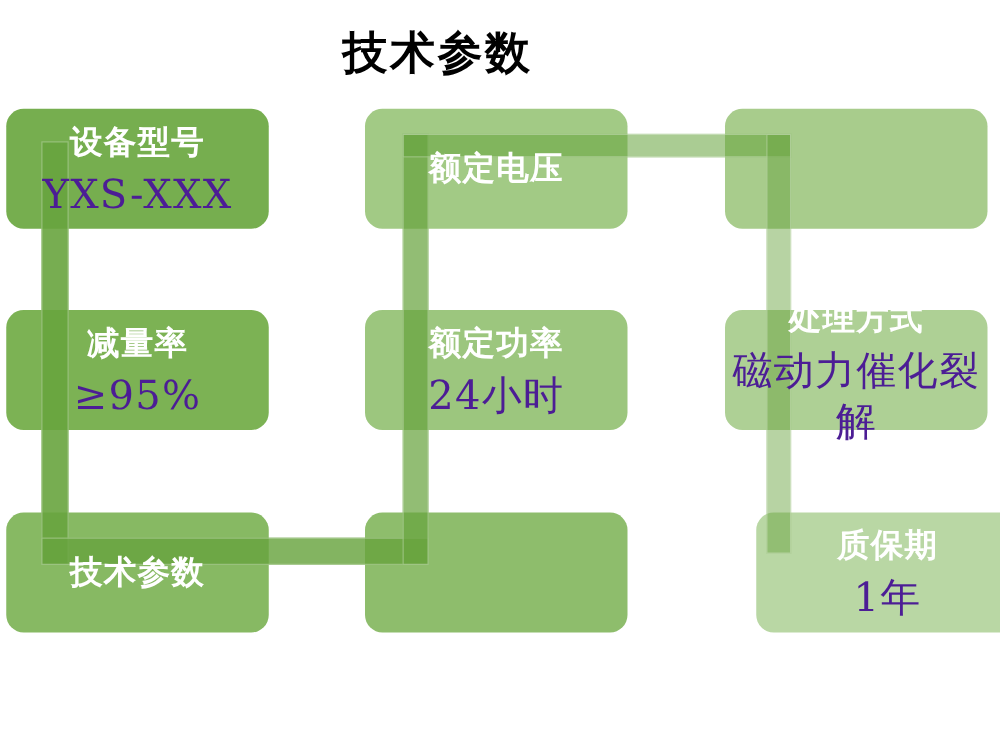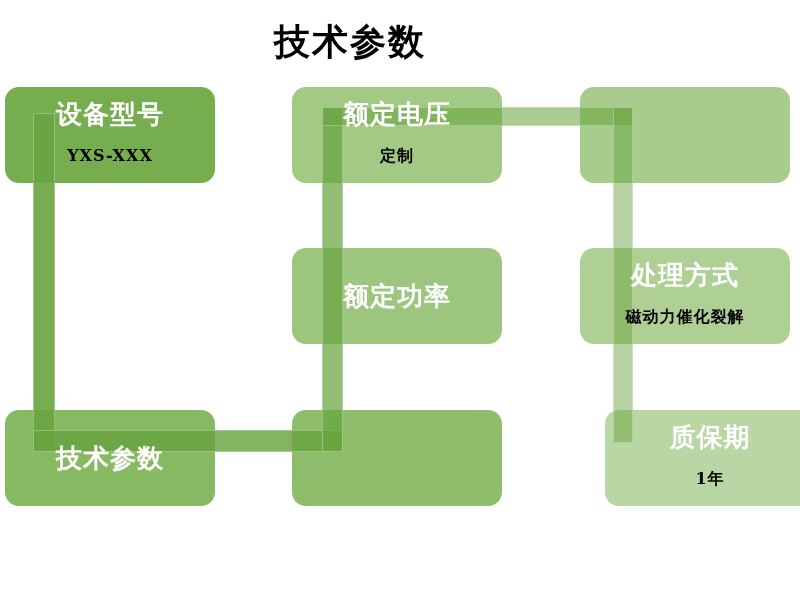--- a/index.html
+++ b/index.html
@@ -30,22 +30,22 @@
   .r0{top:87px;}  .r1{top:248px;}  .r2{top:410px;}
 
   .txt{position:relative;z-index:2;text-align:center;width:100%;}
   .label{
     font-family:"DejaVu Serif","Liberation Serif",serif;
     font-weight:700;font-size:26px;line-height:41px;
     color:#ffffff;letter-spacing:1px;
   }
   .value{
     font-family:"DejaVu Serif","Liberation Serif",serif;
-    font-weight:700;font-size:16px;line-height:41px;
-    color:#000000;letter-spacing:1px;
+    font-weight:400;font-size:32px;line-height:41px;
+    color:#4c1d95;letter-spacing:1px;
   }
 
   
   .band{position:absolute;z-index:1;box-sizing:border-box;border:1px solid rgba(255,255,255,0.30);}
   .seg1{left:33px;  top:113px; width:22px;  height:339px;}
   .seg2{left:33px;  top:430px; width:310px; height:22px;}
   .seg3{left:322px; top:107px; width:21px;  height:345px;}
   .seg4{left:322px; top:107px; width:311px; height:19px;}
   .seg5{left:613px; top:107px; width:20px;  height:336px;}
 </style>
@@ -64,31 +64,37 @@
 
   <div class="box r0 c0" style="background-color: rgb(118, 174, 79);">
     <div class="txt">
       <div class="label">设备型号</div>
       <div class="value">YXS-XXX</div>
     </div>
   </div>
   <div class="box r0 c1" style="background-color: rgb(162, 202, 133);">
     <div class="txt">
       <div class="label">额定电压</div>
-      <div class="value">定制</div>
     </div>
   </div>
   <div class="box r0 c2" style="background-color: rgb(168, 204, 140);">
     <div class="txt">
     </div>
   </div>
 
+  <div class="box r1 c0" style="background-color: rgb(124, 178, 84);">
+    <div class="txt">
+      <div class="label">减量率</div>
+      <div class="value">≥95%</div>
+    </div>
+  </div>
   <div class="box r1 c1" style="background-color: rgb(156, 198, 126);">
     <div class="txt">
       <div class="label">额定功率</div>
+      <div class="value">24小时</div>
     </div>
   </div>
   <div class="box r1 c2" style="background-color: rgb(174, 208, 149);">
     <div class="txt">
       <div class="label">处理方式</div>
       <div class="value">磁动力催化裂解</div>
     </div>
   </div>
 
   <div class="box r2 c0" style="background-color: rgb(135, 185, 99);">

